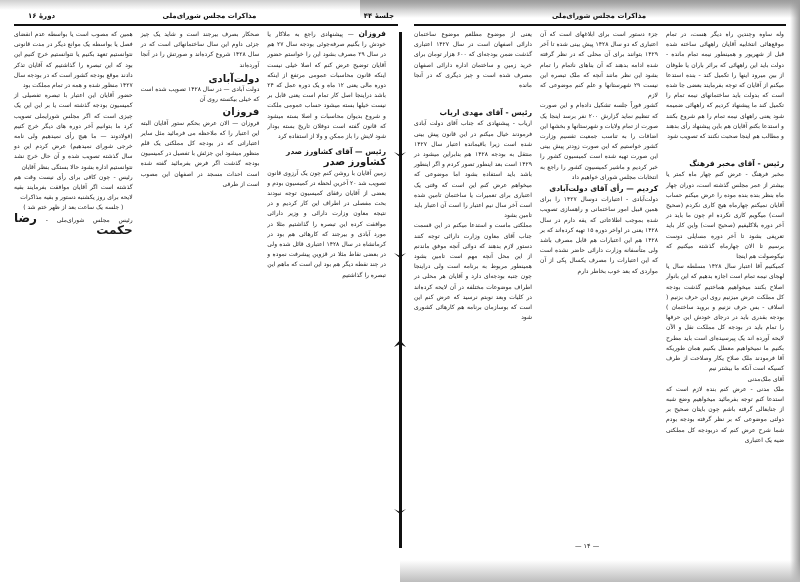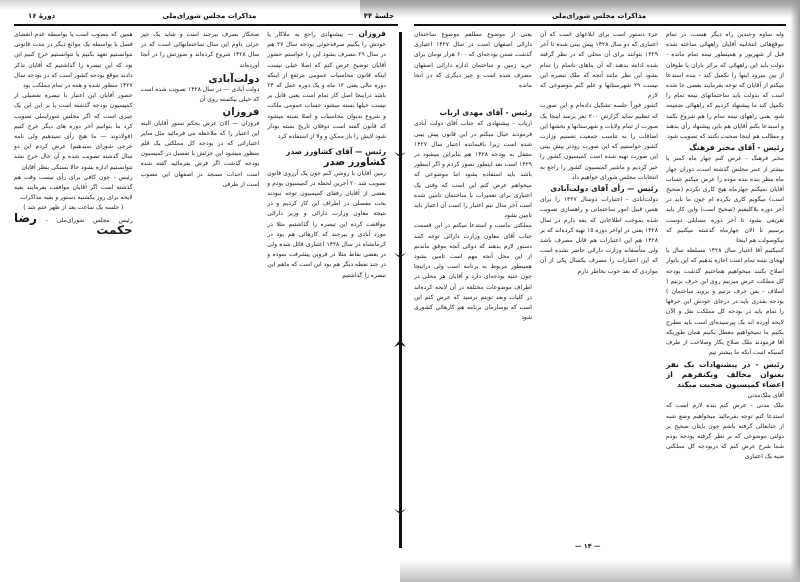--- a/index.html
+++ b/index.html
@@ -41,21 +41,21 @@
   .col {
     flex:1; direction:rtl; text-align:justify;
     font-size:6px; line-height:10.2px; color:#1a1a1a;
   }
   .col p { margin:0 0 0 0; }
   .speaker { font-weight:bold; font-size:7.5px; }
   .heading { font-weight:bold; font-size:10px; display:block; }
   .center { text-align:center; display:block; }
   .signature { font-weight:bold; font-size:12px; }
 
-  .page-number { position:absolute; bottom:32px; left:175px; font-size:6.5px; font-weight:bold; direction:rtl; }
+  .page-number { position:absolute; bottom:32px; left:175px; font-size:6.5px; font-weight:normal; direction:rtl; }
 
   
   .spine { position:absolute; left:399px; top:32px; width:3px; height:516px; background:#111; }
   .spine-mark { position:absolute; width:14px; height:14px; left:393px; }
   .spine-mark svg { width:14px; height:14px; }
 </style>
 </head>
 <body>
 
 <div class="spread">
@@ -141,32 +141,31 @@
   <div class="page page-right">
     <div class="header" style="justify-content:center;">
       <span>مذاکرات مجلس شورای‌ملی</span>
     </div>
     <div class="header-rule"></div>
 
     <div class="columns">
 
       <div class="col">
         <p><span>وله ساوه وچندین راه دیگر هست، در تمام موقع‌هائی انتخابیه آقایان راههائی ساخته شده قبل از شهریور و همینطور نیمه تمام مانده - دولت باید این راههائی که براثر باران یا طوفان از بین میرود اینها را تکمیل کند - بنده استدعا میکنم از آقایان که توجه بفرمایند بعضی جا شده است که بدولت باید ساختمانهای نیمه تمام را تکمیل کند ما پیشنهاد کردیم که راههائی ضمیمه شود یعنی راههای نیمه تمام را هم شروع بکنند و استدعا بکنم آقایان هم باین پیشنهاد رأی بدهند و مطالب هم اینجا صحبت نکنند که تصویب شود</span></p>
-        <p style="margin-top:2px;"><span class="speaker">رئیس - آقای مخبر فرهنگ</span></p>
+        <p style="margin-top:18px;"><span class="speaker">رئیس - آقای مخبر فرهنگ</span></p>
         <p><span>مخبر فرهنگ - عرض کنم چهار ماه کمتر یا بیشتر از عمر مجلس گذشته است، دوران چهار ماه بنظر بنده بنده موده را عرض میکنم حساب آقایان نمیکنم چهارماه هیچ کاری نکردم (صحیح است) میگویم کاری نکرده ام چون ما باید در آخر دوره بلاکلیفیم (صحیح است) واین کار باید تعریفی بشود تا آخر دوره مسایلی دوست برسیم تا الان چهارماه گذشته میکنیم که نیکوصولت هم اینجا</span></p>
         <p><span>کمیکنیم آقا اعتبار سال ۱۴۲۸ مسلطه سال یا لهجای نیمه تمام است اجازه بدهیم که این بانوار اصلاح بکنند میخواهیم هماختیم گذشت بودجه کل مملکت عرض میزنیم روی این حرف بزنیم ( اسلاف - بس حرف نزنیم و بروید ساختمان ) بودجه بقدری باید در درجای خودش این حرفها را تمام باید در بودجه کل مملکت نقل و الآن لایحه آورده اند یک پیرسیده‌ای است باید مطرح بکنیم ما نمیخواهیم معطل بکنیم همان طوریکه آقا فرمودند ملک صلاح یکار وصلاحت از طرف کسیکه است آنکه ما بیشتر نیم</span></p>
-        <p style="margin-top:2px;"><span class="speaker">رئیس - در پیشنهادات یک نفر بعنوان مخالف ویکنفرهم از اعضاء کمیسیون صحبت میکند</span></p>
         <p><span>آقای ملک‌مدنی</span></p>
         <p><span>ملک مدنی - عرض کنم بنده لازم است که استدعا کنم توجه بفرمائید میخواهیم وضع شبه از جنابعالی گرفته باشم چون بایتان صحیح بر دولتی موضوعی که بر نظر گرفته بودجه بودم شما شرح عرض کنم که دربودجه کل مملکتی ضیه یک اعتباری</span></p>
       </div>
 
       <div class="col">
         <p><span>جزء دستور است برای ابلاغهای است که آن اعتباری که دو سال ۱۴۲۸ پیش بینی شده تا آخر ۱۴۲۹ بتوانند برای آن محلی که در نظر گرفته شده ادامه بدهند که آن بناهای ناتمام را تمام بشود این نظر مانند آنچه که ملک تبصره این نیست ۲۹ شهرستانها و علم کنم موضوعی که لازم</span></p>
         <p><span>کشور فوراً جلسه تشکیل داده‌ام و این صورت که تنظیم نماید گزارش ۲۰۰ نفر برسد اینجا یک صورت از تمام ولایات و شهرستانها و بخشها این اضافات را به تناسب جمعیت تقسیم وزارت کشور خواستیم که این صورت زودتر پیش بینی این صورت تهیه شده است کمیسیون کشور را خبر کردیم و ماشیر کمیسیون کشور را راجع به انتخابات مجلس شورای خواهیم داد</span></p>
-        <p style="margin-top:2px;"><span class="speaker">رئیس — رأی آقای دولت‌آبادی</span></p>
+        <p style="margin-top:2px;"><span class="speaker">کردیم — رأی آقای دولت‌آبادی</span></p>
         <p><span>دولت‌آبادی - اعتبارات دوسال ۱۴۲۷ را برای همین قبیل امور ساختمانی و راهسازی تصویب شده بموجب اطلاعاتی که یقه دارم در سال ۱۴۲۸ یعنی در اواخر دوره ۱۵ تهیه کرده‌اند که بر ۱۴۲۸ هم این اعتبارات هم قابل مصرف باشد ولی متأسفانه وزارت دارائی حاضر نشده است که این اعتبارات را مصرف یکسال پکی از آن مواردی که بعد خوب بخاطر دارم</span></p>
       </div>
 
       <div class="col">
         <p><span>یعنی از موضوع مطلعم موضوع ساختمان دارائی اصفهان است در سال ۱۴۲۷ اعتباری گذشت ضمن بودجه‌ای که ۶۰۰ هزار تومان برای خرید زمین و ساختمان اداره دارائی اصفهان مصرف شده است و چیز دیگری که در آنجا مانده</span></p>
         <p style="margin-top:18px;"><span class="speaker">رئیس - آقای مهدی اریاب</span></p>
         <p><span>اریاب - پیشنهادی که جناب آقای دولت آبادی فرمودند خیال میکنم در این قانون پیش بینی شده است زیرا باقیمانده اعتبار سال ۱۴۲۷ منتقل به بودجه ۱۴۲۸ هم بنابراین میشود در ۱۴۲۹ است بعد اینطور تصور کردم و اگر اینطور باشد باید استفاده بشود اما موضوعی که میخواهم عرض کنم این است که وقتی یک اعتباری برای تعمیرات یا ساختمان تامین شده است آخر سال نیم اعتبار را است آن اعتبار باید تامین بشود</span></p>
         <p><span>مملکتی ماست و استدعا میکنم در این قسمت جناب آقای معاون وزارت دارائی توجه کنند دستور لازم بدهند که دوائی آنچه موفق ماندنم از این محل آنچه مهم است تامین بشود همینطور مربوط به برنامه است ولی دراینجا چون جنبه بودجه‌ای دارد و آقایان هر محلی در اطراف موضوعات مختلفه در آن لایحه کرده‌اند در کلیات وبعد نوبتم نرسید که عرض کنم این است که بوسازمان برنامه هم کارهائی کشوری شود</span></p>
       </div>
     </div>

